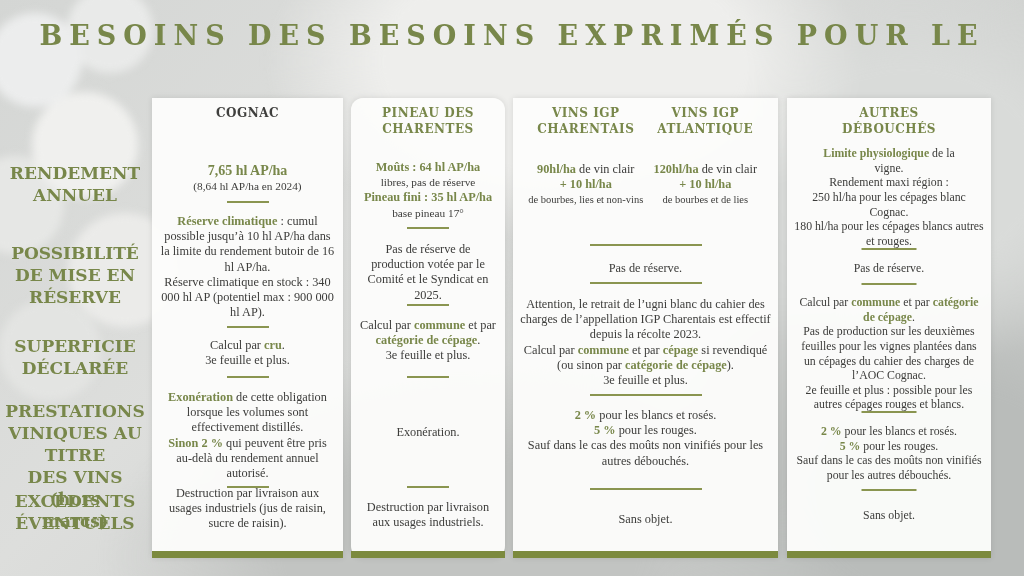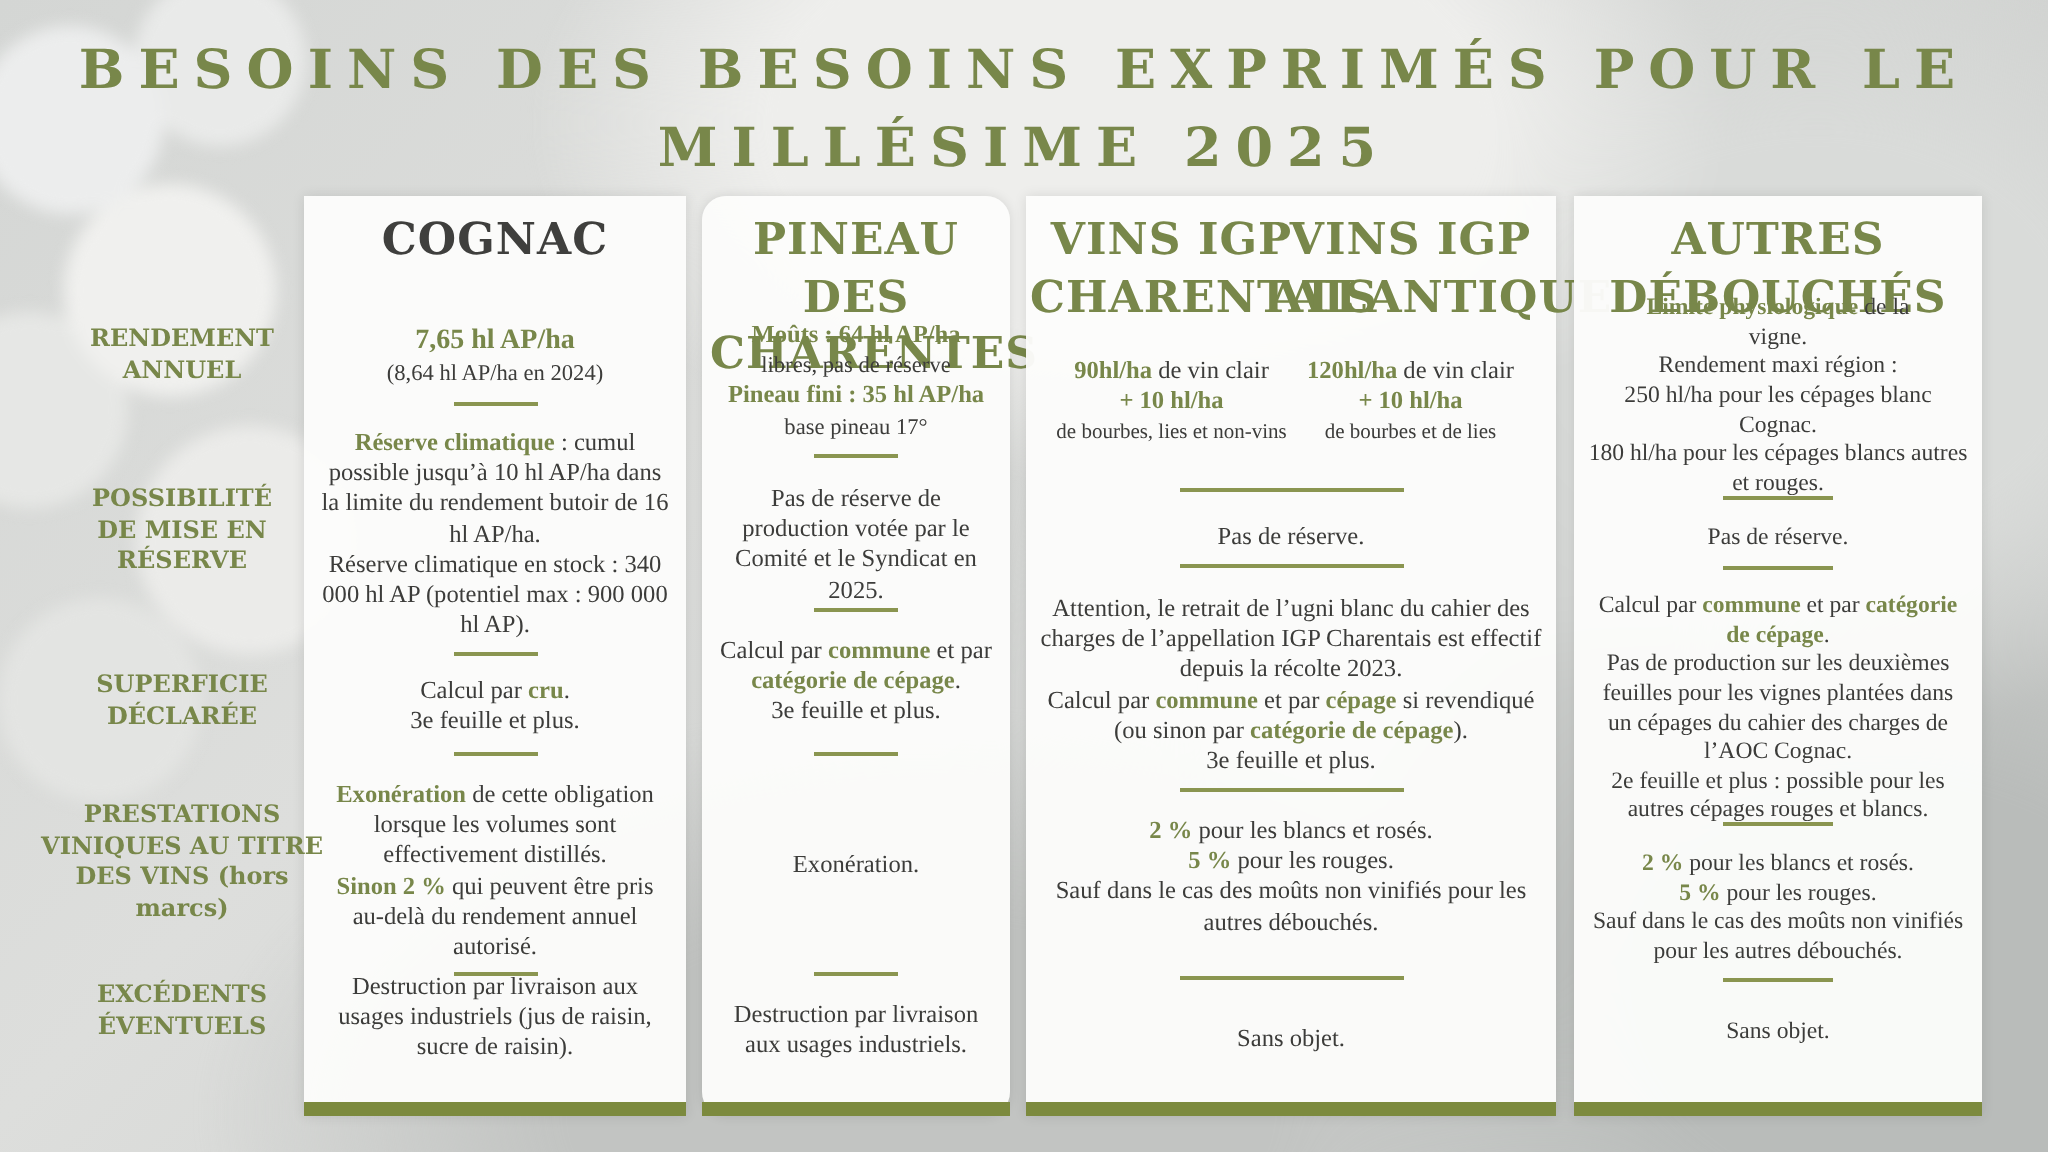--- a/index.html
+++ b/index.html
@@ -23,69 +23,69 @@
       radial-gradient(ellipse 360px 200px at 45% 95%,#c2c4c2 0 50%,transparent 100%),
       radial-gradient(ellipse 220px 300px at 70% 60%,#d2d4d2 0 55%,transparent 100%);
   }
   .title{
     position:absolute;left:0;right:0;top:16px;z-index:2;margin:0;
     text-align:center;color:var(--accent,#78874a);
     font-family:"DejaVu Serif",serif;font-weight:bold;
     font-size:27px;letter-spacing:7px;line-height:1.45;white-space:pre-line;
   }
   .rowlabel{
-    position:absolute;left:16px;width:150px;z-index:2;
+    position:absolute;left:0;width:150px;z-index:2;
     text-align:center;color:var(--accent,#78874a);
     font-family:"DejaVu Serif",serif;font-weight:bold;
-    font-size:12px;line-height:1.3;white-space:pre-line;
+    font-size:17px;line-height:1.3;white-space:pre-line;
   }
   .card{
     position:absolute;top:98px;height:460px;z-index:1;
     background:rgba(252,252,251,0.96);
     box-shadow:0 0 6px rgba(0,0,0,0.10);
   }
   .card1{left:152px;width:191px;}
   .card2{left:351px;width:154px;border-radius:12px;}
   .card3{left:513px;width:265px;}
   .card4{left:787px;width:204px;}
   .bar{position:absolute;left:0;right:0;bottom:0;height:7px;background:var(--bar,#7c8a3e);}
   .colhead{
     position:absolute;top:8px;left:4px;right:4px;margin:0;
     text-align:center;color:var(--accent,#78874a);
     font-family:"DejaVu Serif",serif;font-weight:bold;
-    font-size:22px;letter-spacing:0.5px;line-height:1.3;white-space:pre-line;
+    font-size:12px;letter-spacing:0.5px;line-height:1.3;white-space:pre-line;
   }
   .colhead.dark{color:var(--heading_dark,#3f3f3d);}
   .block{
     position:absolute;left:7px;right:7px;
     text-align:center;color:var(--text,#3c3c3a);
     font-size:12.3px;line-height:1.24;white-space:pre-line;
   }
   .acc{color:var(--accent,#78874a);font-weight:bold;}
   .big{font-size:14px;}
   .note{font-size:11.3px;}
   .divider{
     position:absolute;left:50%;transform:translateX(-50%);
     width:42px;height:2px;background:var(--divider,#8a9550);
   }
   .card3 .divider{width:112px;}
   .card4 .divider{width:55px;}
   .half{position:absolute;top:0;bottom:0;width:50%;padding-left:13px;}
   .half.left{left:0;} .half.right{right:0;}
   .half .colhead{left:2px;right:2px;}
-  .half .block{left:3px;right:3px;margin-top:16px;}
+  .half .block{left:3px;right:3px;}
   .half .note{font-size:10.5px;}
   .card4 .block{font-size:11.8px;}
 </style>
 </head>
 <body>
 
 <div class="bg-photo"></div>
 
-<h1 class="title"><span>BESOINS DES BESOINS EXPRIMÉS POUR LE</span><br><span>MILLÉSIME 2025</span></h1>
+<h1 class="title"><span>BESOINS DES BESOINS EXPRIMÉS POUR LE</span><br></h1>
 
 <div class="rowlabel" style="top:162px">RENDEMENT
 ANNUEL</div>
 <div class="rowlabel" style="top:242px">POSSIBILITÉ
 DE MISE EN
 RÉSERVE</div>
 <div class="rowlabel" style="top:335px">SUPERFICIE
 DÉCLARÉE</div>
 <div class="rowlabel" style="top:400px">PRESTATIONS
 VINIQUES AU TITRE

